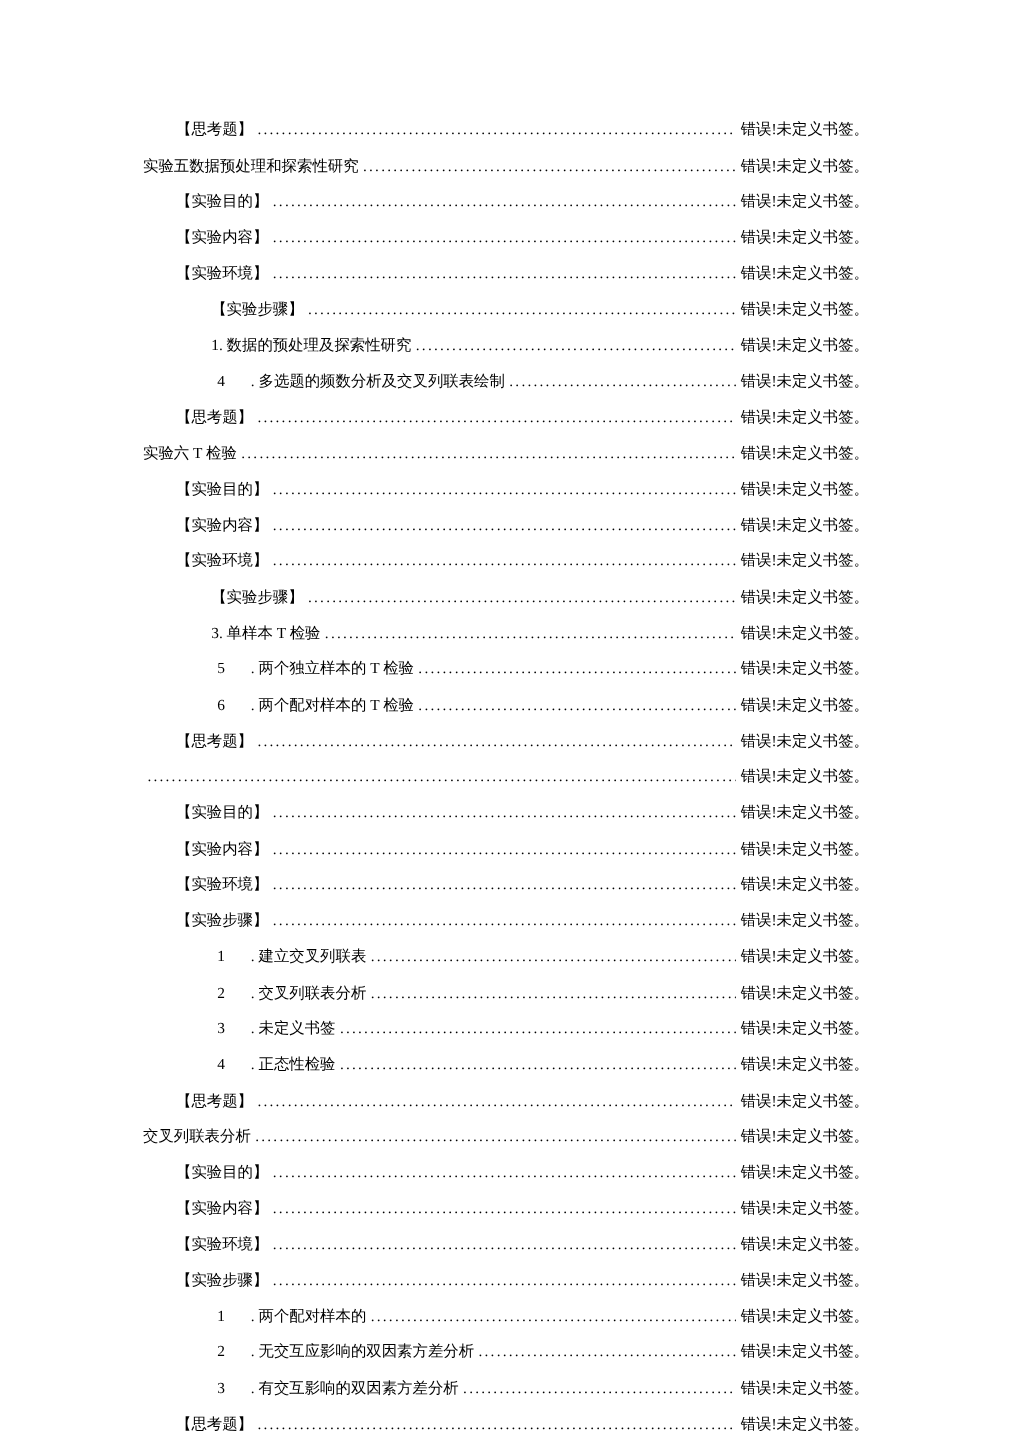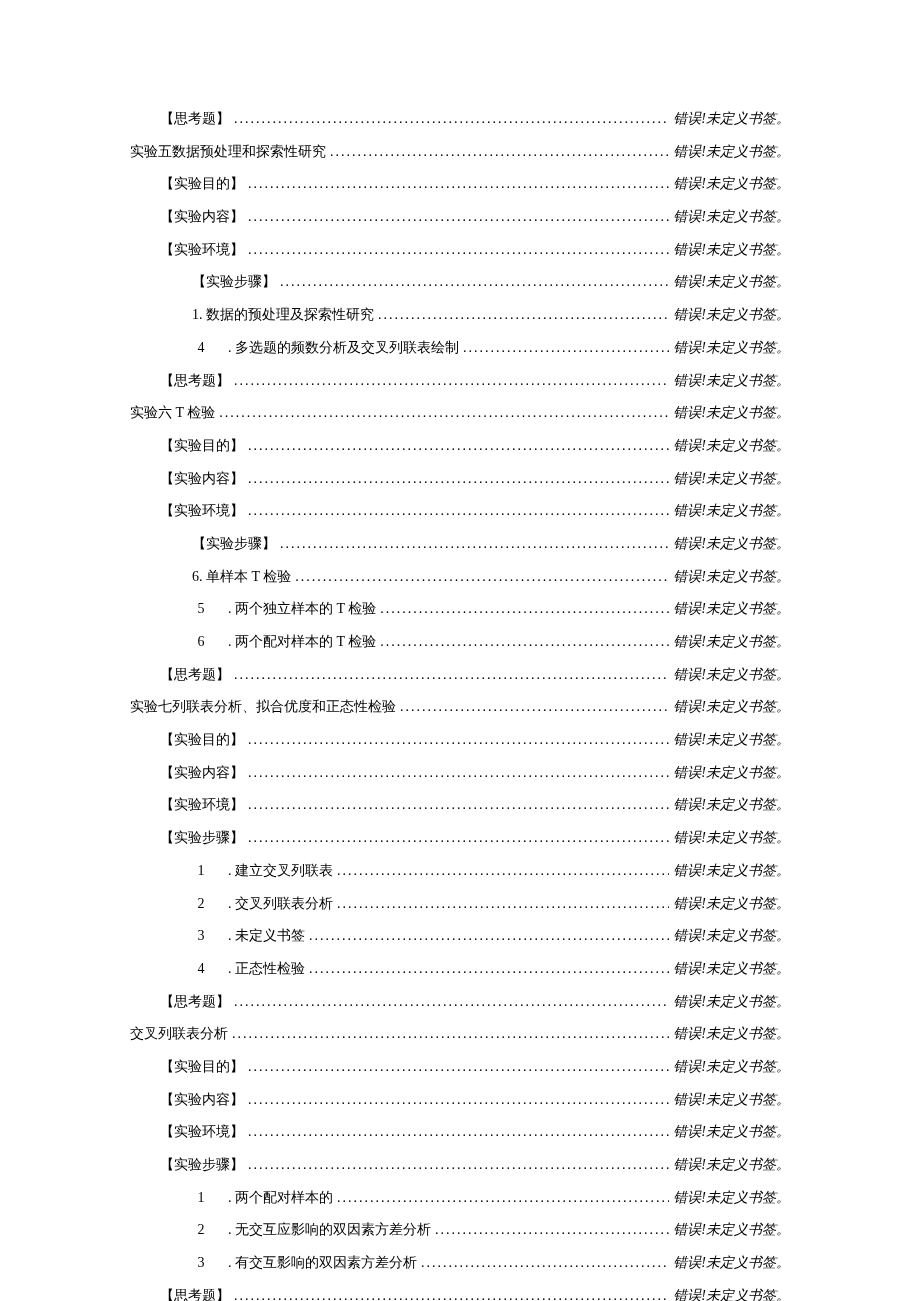--- a/index.html
+++ b/index.html
@@ -41,21 +41,20 @@
     letter-spacing: 2px;
     color: #000;
     margin: 0 4px;
   }
   .leader::before {
     content: "...................................................................................................................";
     display: block;
   }
   .page-ref {
     flex: 0 0 auto;
-    font-style: italic;
   }
   .spaced-num .num {
     margin-right: 18px;
   }
 </style>
 </head>
 <body>
 
 <div class="page" id="toc-container">
     <div class="toc-line indent-1">
@@ -123,21 +122,21 @@
       <span class="title-text">【实验环境】</span>
       <span class="leader"></span>
       <span class="page-ref">错误!未定义书签。</span>
     </div>
     <div class="toc-line indent-2">
       <span class="title-text">【实验步骤】</span>
       <span class="leader"></span>
       <span class="page-ref">错误!未定义书签。</span>
     </div>
     <div class="toc-line indent-2">
-      <span class="title-text">6. 单样本 T 检验</span>
+      <span class="title-text">3. 单样本 T 检验</span>
       <span class="leader"></span>
       <span class="page-ref">错误!未定义书签。</span>
     </div>
     <div class="toc-line indent-3 spaced-num">
       <span class="num">5</span>
       <span class="title-text">. 两个独立样本的 T 检验</span>
       <span class="leader"></span>
       <span class="page-ref">错误!未定义书签。</span>
     </div>
     <div class="toc-line indent-3 spaced-num">
@@ -145,21 +144,20 @@
       <span class="title-text">. 两个配对样本的 T 检验</span>
       <span class="leader"></span>
       <span class="page-ref">错误!未定义书签。</span>
     </div>
     <div class="toc-line indent-1">
       <span class="title-text">【思考题】</span>
       <span class="leader"></span>
       <span class="page-ref">错误!未定义书签。</span>
     </div>
     <div class="toc-line indent-0">
-      <span class="title-text">实验七列联表分析、拟合优度和正态性检验</span>
       <span class="leader"></span>
       <span class="page-ref">错误!未定义书签。</span>
     </div>
     <div class="toc-line indent-1">
       <span class="title-text">【实验目的】</span>
       <span class="leader"></span>
       <span class="page-ref">错误!未定义书签。</span>
     </div>
     <div class="toc-line indent-1">
       <span class="title-text">【实验内容】</span>

